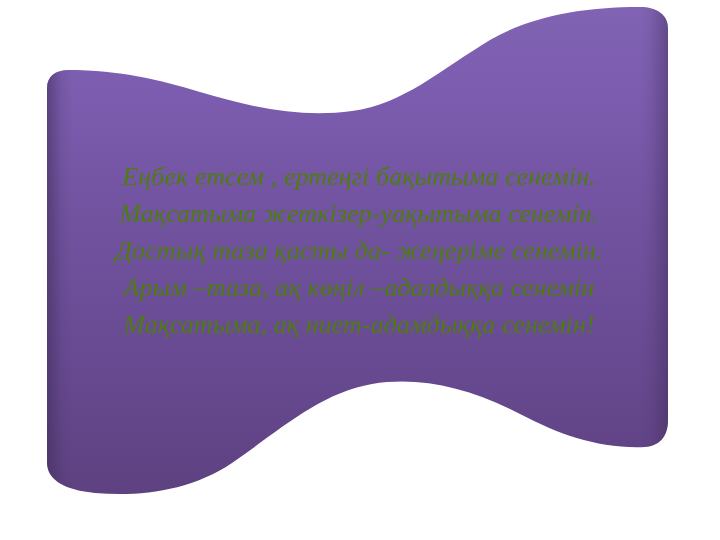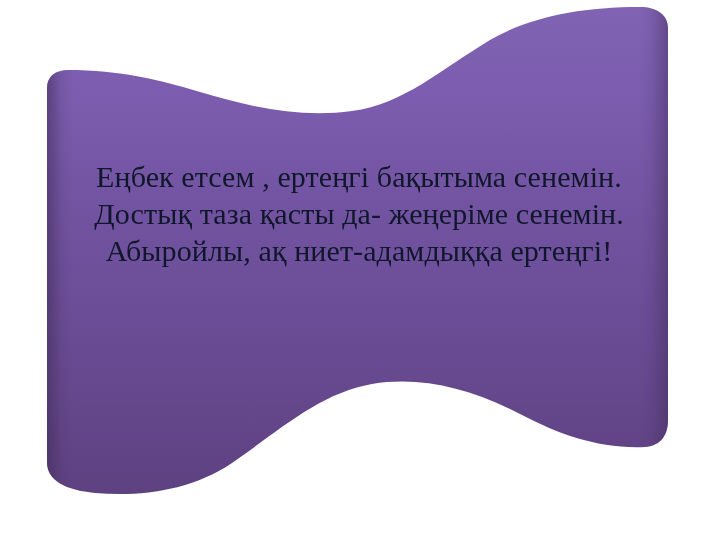--- a/index.html
+++ b/index.html
@@ -26,24 +26,25 @@
   #poem {
     position: absolute;
     left: 48px;
     top: 158px;
     width: 622px;
     text-align: center;
     z-index: 3;
   }
   #poem .line {
     font-family: "Liberation Serif", "DejaVu Serif", serif;
+    font-style: italic;
     font-weight: 400;
-    font-size: 30px;
+    font-size: 26px;
     line-height: 37px;
-    color: #0f172a;
+    color: #4d7c0f;
     white-space: nowrap;
     letter-spacing: 0.1px;
   }
 </style>
 </head>
 <body>
 
 <div id="slide">
 
   <svg id="banner-svg" viewBox="0 0 720 540" xmlns="http://www.w3.org/2000/svg" aria-hidden="true">
@@ -105,17 +106,19 @@
 
       <g clip-path="url(#bannerClip)">
         <rect x="47" y="0" width="26" height="540" fill="url(#edgeShadeLeft)"></rect>
         <rect x="640" y="0" width="28" height="540" fill="url(#edgeShadeRight)"></rect>
       </g>
     </g>
   </svg>
 
   <div id="poem">
     <div class="line">Еңбек етсем , ертеңгі бақытыма сенемін.</div>
+    <div class="line">Мақсатыма жеткізер-уақытыма сенемін.</div>
     <div class="line">Достық таза қасты да- жеңеріме сенемін.</div>
-    <div class="line">Абыройлы, ақ ниет-адамдыққа ертеңгі!</div>
+    <div class="line">Арым –таза, ақ көңіл –адалдыққа сенемін</div>
+    <div class="line">Мақсатыма, ақ ниет-адамдыққа сенемін!</div>
   </div>
 
 </div>
 
 </body></html>

